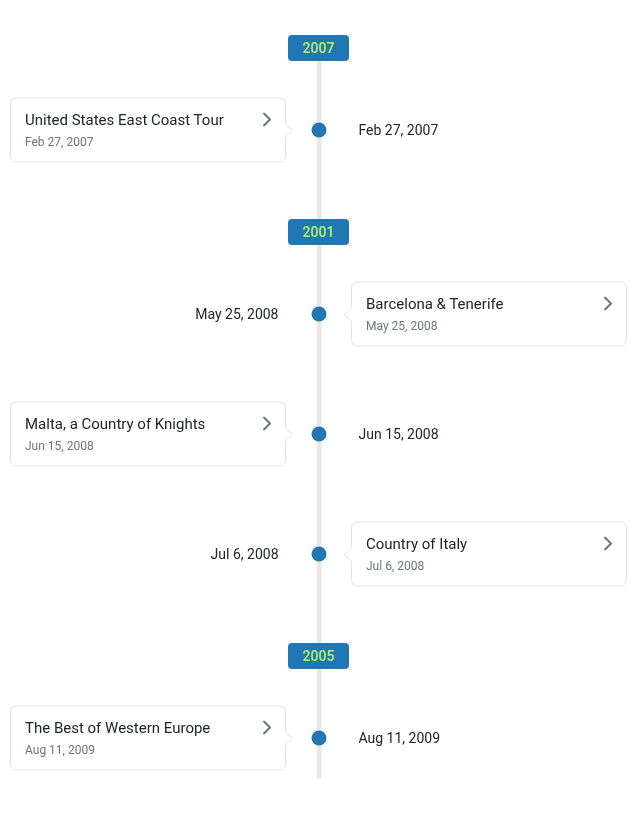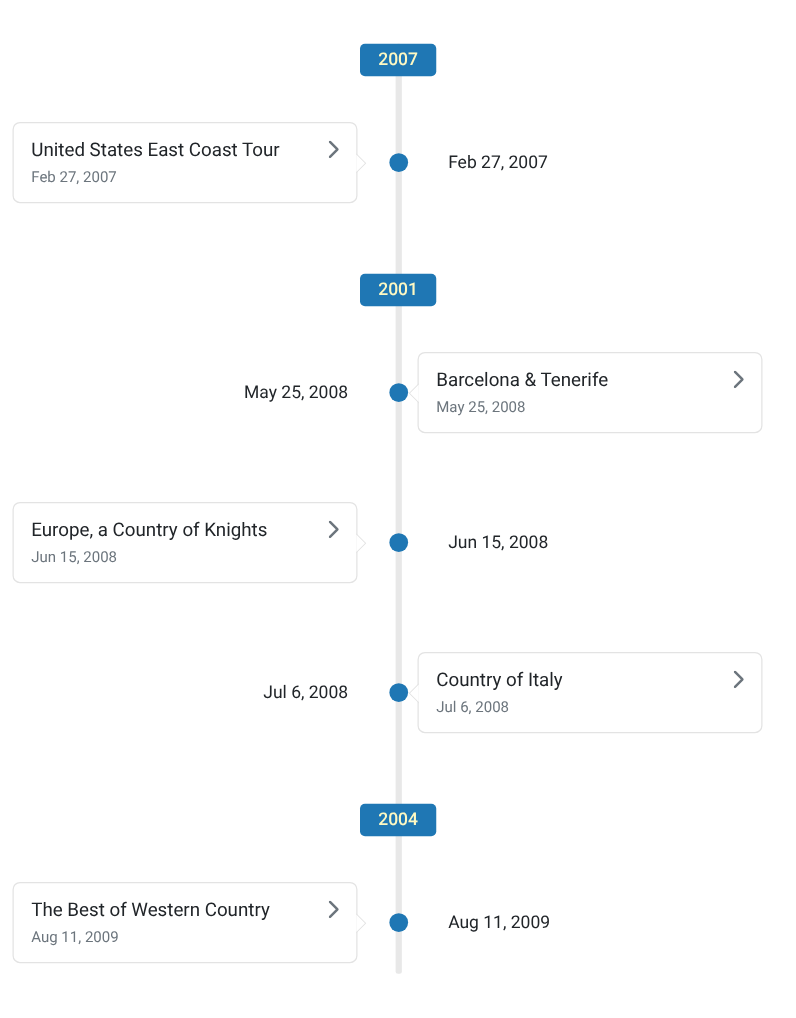--- a/index.html
+++ b/index.html
@@ -29,21 +29,21 @@
       background: #e8e8e8;
       transform: translateX(-50%);
       border-radius: 2px;
     }
     .year-badge {
       position: relative;
       display: block;
       width: 61px;
       margin: 0 auto;
       background: #1f77b4;
-      color: #fef9c3;
+      color: #bef264;
       font-size: 14px;
       font-weight: 500;
       text-align: center;
       padding: 5px 0;
       border-radius: 4px;
       z-index: 2;
     }
     .timeline-entry {
       position: relative;
       height: 102px;
@@ -68,21 +68,21 @@
       background: #fff;
       border: 1px solid #e3e3e3;
       border-radius: 6px;
       padding: 12px 14px 13px 14px;
       cursor: pointer;
     }
     .card.left {
       left: 10px;
     }
     .card.right {
-      right: 27px;
+      right: 10px;
     }
     .card::before, .card::after {
       content: "";
       position: absolute;
       top: 50%;
       transform: translateY(-50%);
       width: 0;
       height: 0;
       border-style: solid;
     }
@@ -190,21 +190,21 @@
             </svg>
         </span>
       </div>
       <div class="card-date">May 25, 2008</div>
     </div>
   </div>
 
   <div class="timeline-entry">
     <div class="card left">
       <div class="card-header">
-        <span class="card-title">Europe, a Country of Knights</span>
+        <span class="card-title">Malta, a Country of Knights</span>
         <span class="card-arrow">
           <svg width="8" height="14" viewBox="0 0 8 14">
               <path d="M1 1 L7 7 L1 13" stroke="#6c757d" stroke-width="2" fill="none" stroke-linecap="round" stroke-linejoin="round"></path>
             </svg>
         </span>
       </div>
       <div class="card-date">Jun 15, 2008</div>
     </div>
     <div class="dot"></div>
     <div class="opposite-date right">Jun 15, 2008</div>
@@ -221,26 +221,26 @@
               <path d="M1 1 L7 7 L1 13" stroke="#6c757d" stroke-width="2" fill="none" stroke-linecap="round" stroke-linejoin="round"></path>
             </svg>
         </span>
       </div>
       <div class="card-date">Jul 6, 2008</div>
     </div>
   </div>
 
   <div class="spacer"></div>
 
-  <div class="year-badge">2004</div>
+  <div class="year-badge">2005</div>
 
   <div class="timeline-entry">
     <div class="card left">
       <div class="card-header">
-        <span class="card-title">The Best of Western Country</span>
+        <span class="card-title">The Best of Western Europe</span>
         <span class="card-arrow">
           <svg width="8" height="14" viewBox="0 0 8 14">
               <path d="M1 1 L7 7 L1 13" stroke="#6c757d" stroke-width="2" fill="none" stroke-linecap="round" stroke-linejoin="round"></path>
             </svg>
         </span>
       </div>
       <div class="card-date">Aug 11, 2009</div>
     </div>
     <div class="dot"></div>
     <div class="opposite-date right">Aug 11, 2009</div>

